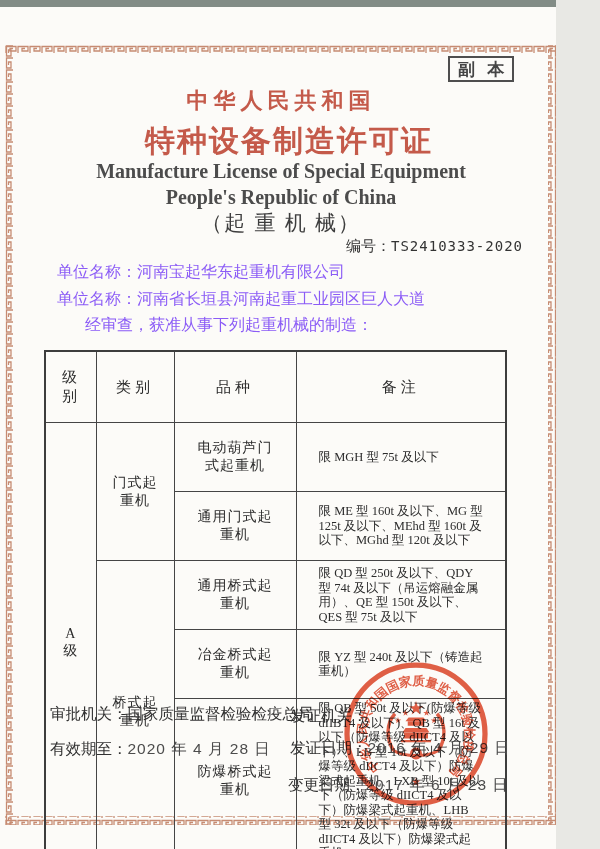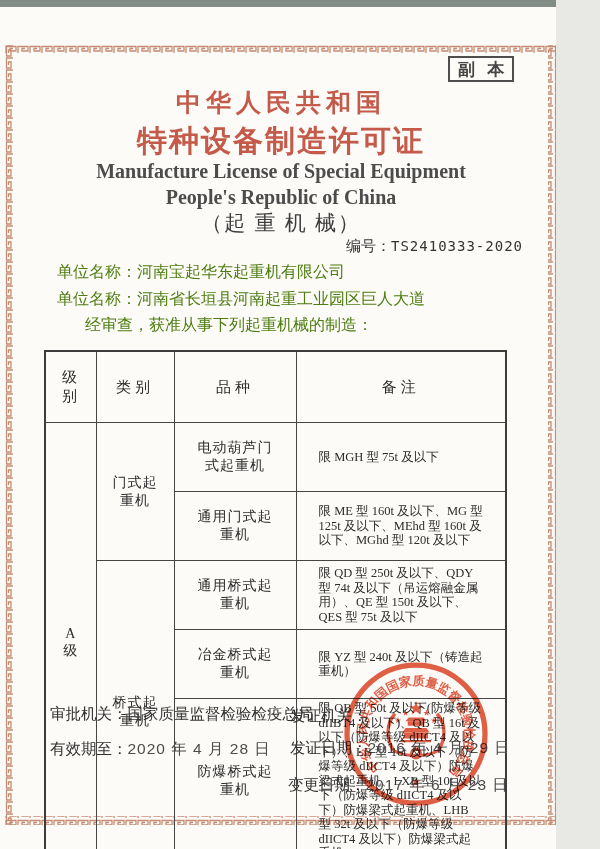--- a/index.html
+++ b/index.html
@@ -14,29 +14,29 @@
   .frame { position:absolute; left:5px; top:45px; }
 
   .copy-badge {
     position:absolute; left:448px; top:56px; width:66px; height:26px;
     border:2px solid #4e4e4e; box-sizing:border-box;
     display:flex; align-items:center; justify-content:center;
     font-weight:bold; font-size:17px; color:#454545; word-spacing:8px;
   }
 
   .titles { position:absolute; left:5px; top:0; width:552px; text-align:center; }
-  .t-cn1 { position:absolute; top:86px;  width:100%; font-size:25px; font-weight:bold; color:#c45a4a; letter-spacing:5px; }
-  .t-cn2 { position:absolute; top:121px; width:100%; font-size:30px; font-weight:bold; color:#c45a4a; letter-spacing:2px; }
+  .t-cn1 { position:absolute; top:86px;  width:100%; font-size:22px; font-weight:bold; color:#c45a4a; letter-spacing:5px; }
+  .t-cn2 { position:absolute; top:121px; width:100%; font-size:30px; font-weight:bold; color:#c45a4a; letter-spacing:2px;padding-left:8px; }
   .t-en1 { position:absolute; top:160px; width:100%; font-size:20px; font-weight:bold; color:#4c4c4c; }
   .t-en2 { position:absolute; top:186px; width:100%; font-size:20px; font-weight:bold; color:#4c4c4c; }
   .t-sub { position:absolute; top:209px; width:100%; font-size:21px; color:#3d3d3d; letter-spacing:2px; }
   .license-no { position:absolute; top:237px; right:34px; font-size:15px; color:#333; }
   .license-no .num { font-family:"DejaVu Sans Mono","Liberation Mono",monospace; font-size:14px; letter-spacing:1px; }
 
-  .info { position:absolute; left:57px; top:259px; font-size:16px; color:#4d7c0f; line-height:26.5px; white-space:nowrap; }
+  .info { position:absolute; left:57px; top:259px; font-size:16px; color:#8b5cf6; line-height:26.5px; white-space:nowrap; }
   .info .indent { padding-left:28px; }
 
   table.license-table {
     position:absolute; left:44px; top:350px; width:461px;
     border-collapse:collapse; table-layout:fixed;
     border:2px solid #3d3d3d; font-size:14px; color:#2c2c2c;
   }
   .license-table th, .license-table td { border:1px solid #454545; padding:16px; }
   .license-table th { font-weight:normal; font-size:15px; height:29px; letter-spacing:4px; }
   td.level, td.category, td.variety { text-align:center; vertical-align:middle; font-size:14px; letter-spacing:1px; }

